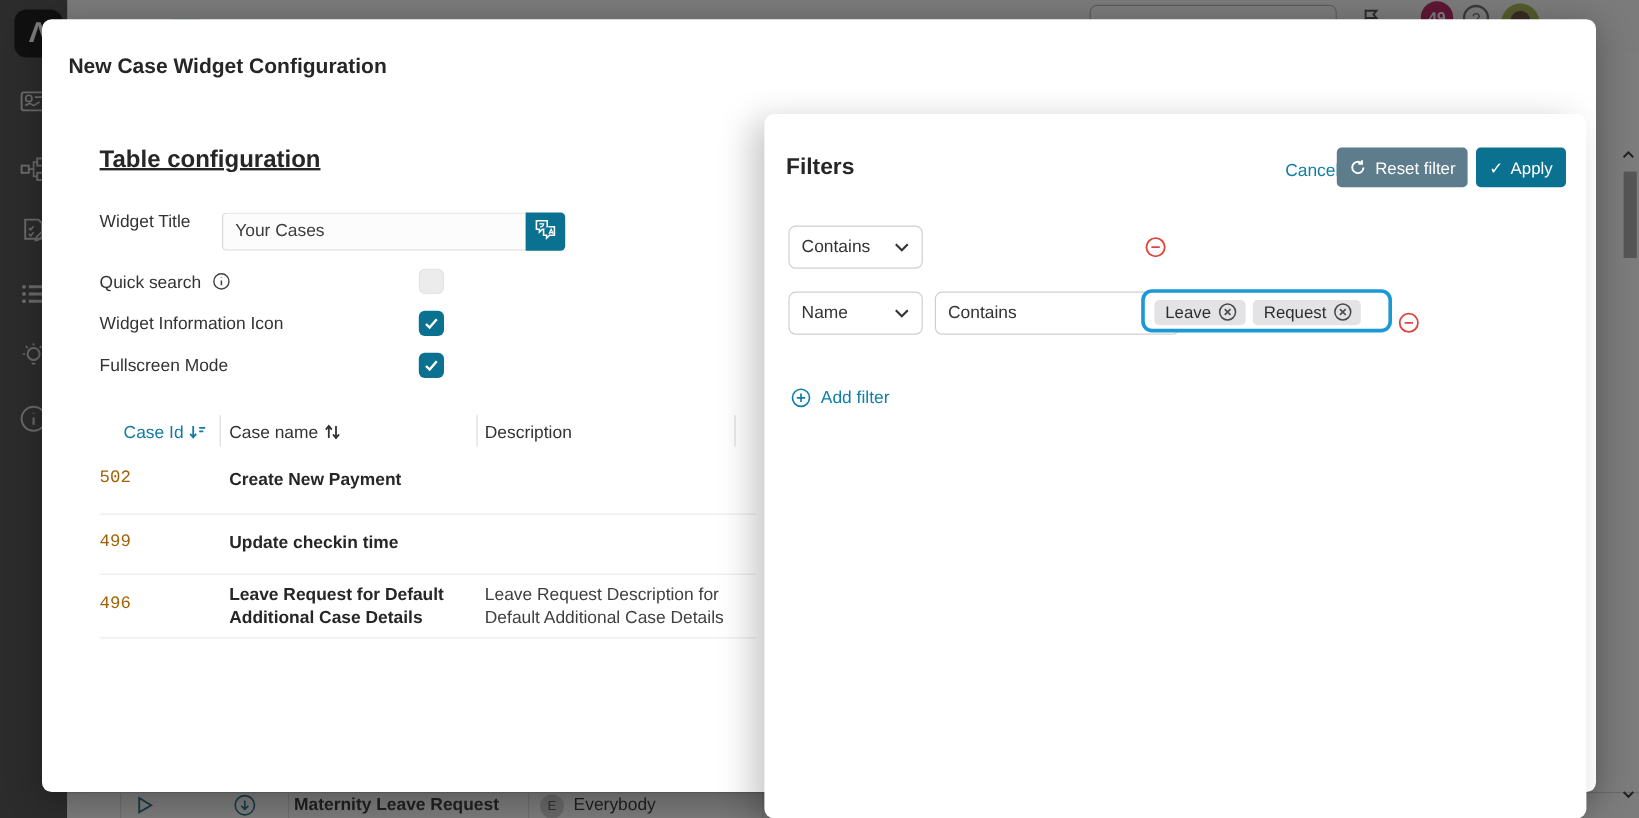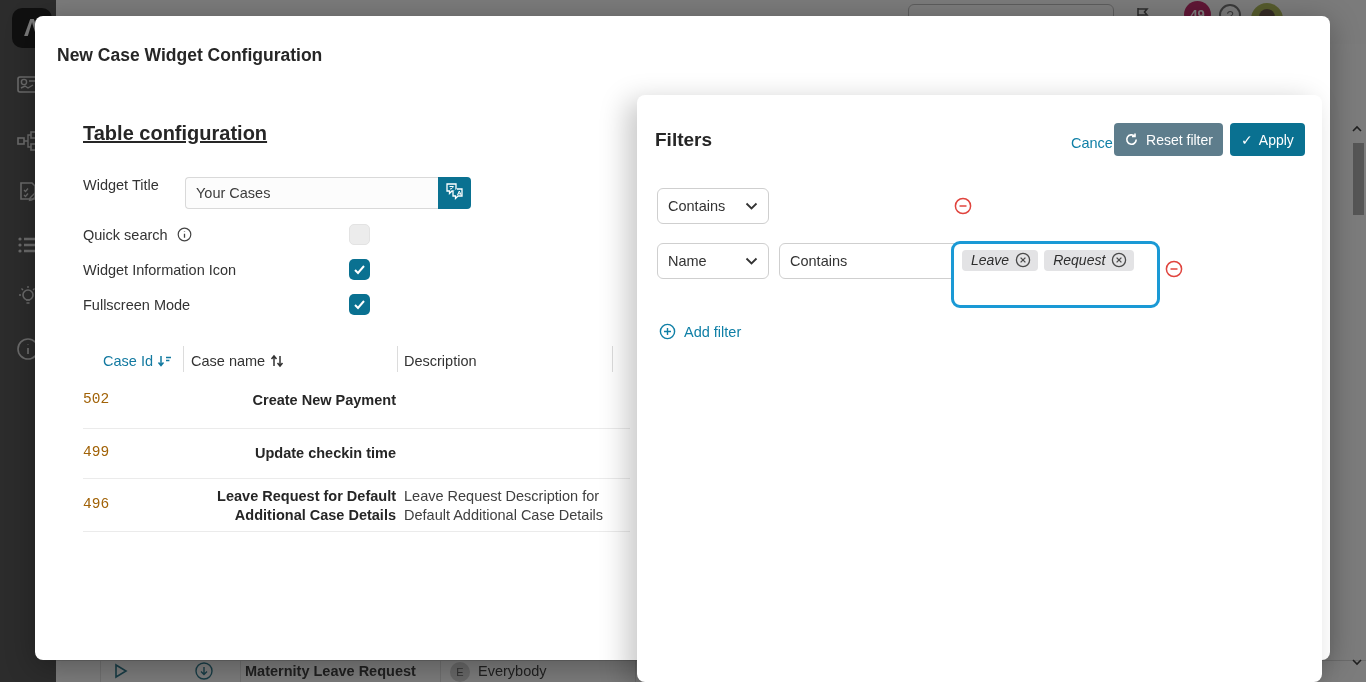--- a/index.html
+++ b/index.html
@@ -57,40 +57,40 @@
   .checkbox { position:absolute; left:314px; width:21px; height:21px; border-radius:5px; }
   .checkbox.off { background:#ececec; border:1px solid #e3e3e3; }
   .checkbox.on { background:#0a7191; display:flex; align-items:center; justify-content:center; }
   .info-circle { display:inline-block; vertical-align:-2px; margin-left:5px; }
 
   
   .th { position:absolute; top:337px; font-size:14.5px; color:#333; }
   .th-divider { position:absolute; top:330px; width:1px; height:26px; background:#dcdcdc; }
   .row-sep { position:absolute; left:48px; right:700px; height:1px; background:#ebebeb; }
   .cell-id { position:absolute; left:48px; width:62px; text-align:left; font-size:14.5px; color:#a16207;font-family:Liberation Mono, monospace; }
-  .cell-name { position:absolute; left:156px; width:205px; font-size:14.5px; font-weight:700; color:#262626; line-height:19px;text-align:right; }
+  .cell-name { position:absolute; left:156px; width:205px; font-size:14.5px; font-weight:700; color:#262626; line-height:19px; }
   .cell-desc { position:absolute; left:369px; width:205px; font-size:14.5px; color:#404040; line-height:19px; }
 
   
   #filters { position:absolute; left:637px; top:95px; width:685px; height:587px; background:#fff;
              border-radius:8px; z-index:20; box-shadow:-10px 6px 28px rgba(0,0,0,0.22); }
   #filters-title { position:absolute; left:18px; top:34px; font-size:19px; font-weight:700; color:#262626; }
   #cancel-link { position:absolute; left:434px; top:40px; font-size:14.5px; color:#0f7fa6; cursor:pointer; }
   #reset-btn { position:absolute; left:477px; top:28px; width:109px; height:33px; background:#5e7d8c;
                border:none; border-radius:4px; color:#fff; font-size:14px; display:flex; align-items:center;
                justify-content:center; gap:7px; cursor:pointer; font-family:"Liberation Sans",sans-serif; }
   #apply-btn { position:absolute; left:593px; top:28px; width:75px; height:33px; background:#0a7191;
                border:none; border-radius:4px; color:#fff; font-size:14px; display:flex; align-items:center;
                justify-content:center; gap:6px; cursor:pointer; font-family:"Liberation Sans",sans-serif; }
   .select { position:absolute; height:36px; border:1px solid #cfcfcf; border-radius:6px; background:#fff;
             display:flex; align-items:center; justify-content:space-between; padding:0 10px;
             font-size:14.5px; color:#333; cursor:pointer; }
   .minus-btn { position:absolute; width:18px; height:18px; cursor:pointer; background:none; border:none; padding:0; }
-  #tagbox { position:absolute; left:314px; top:146px; width:209px; height:67px; border:3px solid #1a99d5;
-            border-radius:9px; background:#fff; padding:6px 8px; display:flex; gap:6px; align-items:flex-start;font-style:italic; }
+  #tagbox { position:absolute; left:314px; top:146px; width:209px; height:36px; border:3px solid #1a99d5;
+            border-radius:9px; background:#fff; padding:6px 8px; display:flex; gap:6px; align-items:flex-start; }
   .tag { background:#e3e3e5; border-radius:4px; padding:2px 7px 3px 9px; font-size:14px; color:#2e2e2e;
          display:inline-flex; align-items:center; gap:6px; }
   .tag-x { width:16px; height:16px; cursor:pointer; background:none; border:none; padding:0; display:flex; }
   #add-filter { position:absolute; left:22px; top:228px; display:flex; align-items:center; gap:8px;
                 color:#0f7fa6; font-size:14.5px; cursor:pointer; }
 </style>
 </head>
 <body>
 
 <div id="bg-app">

